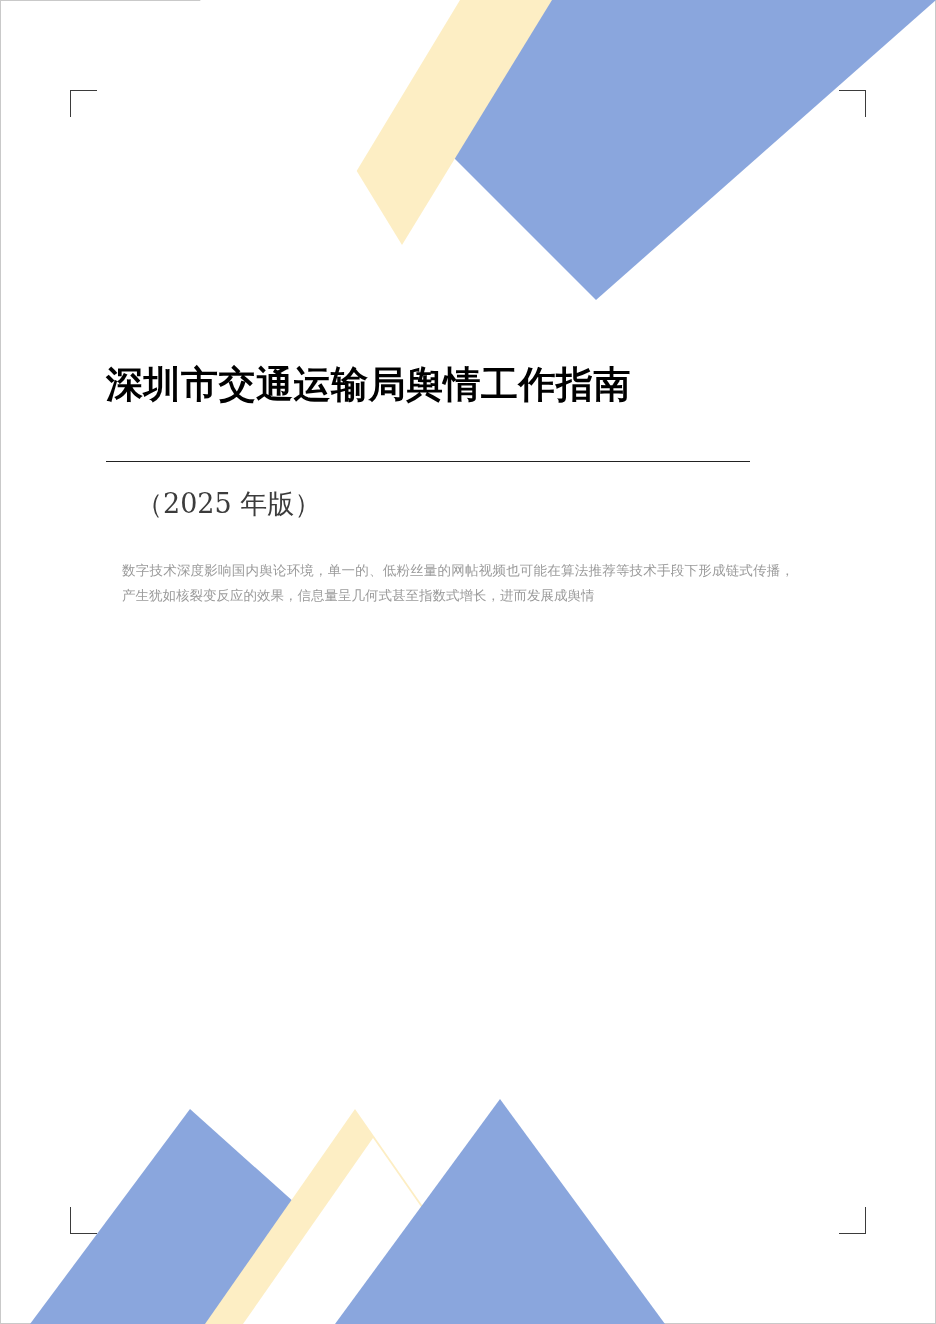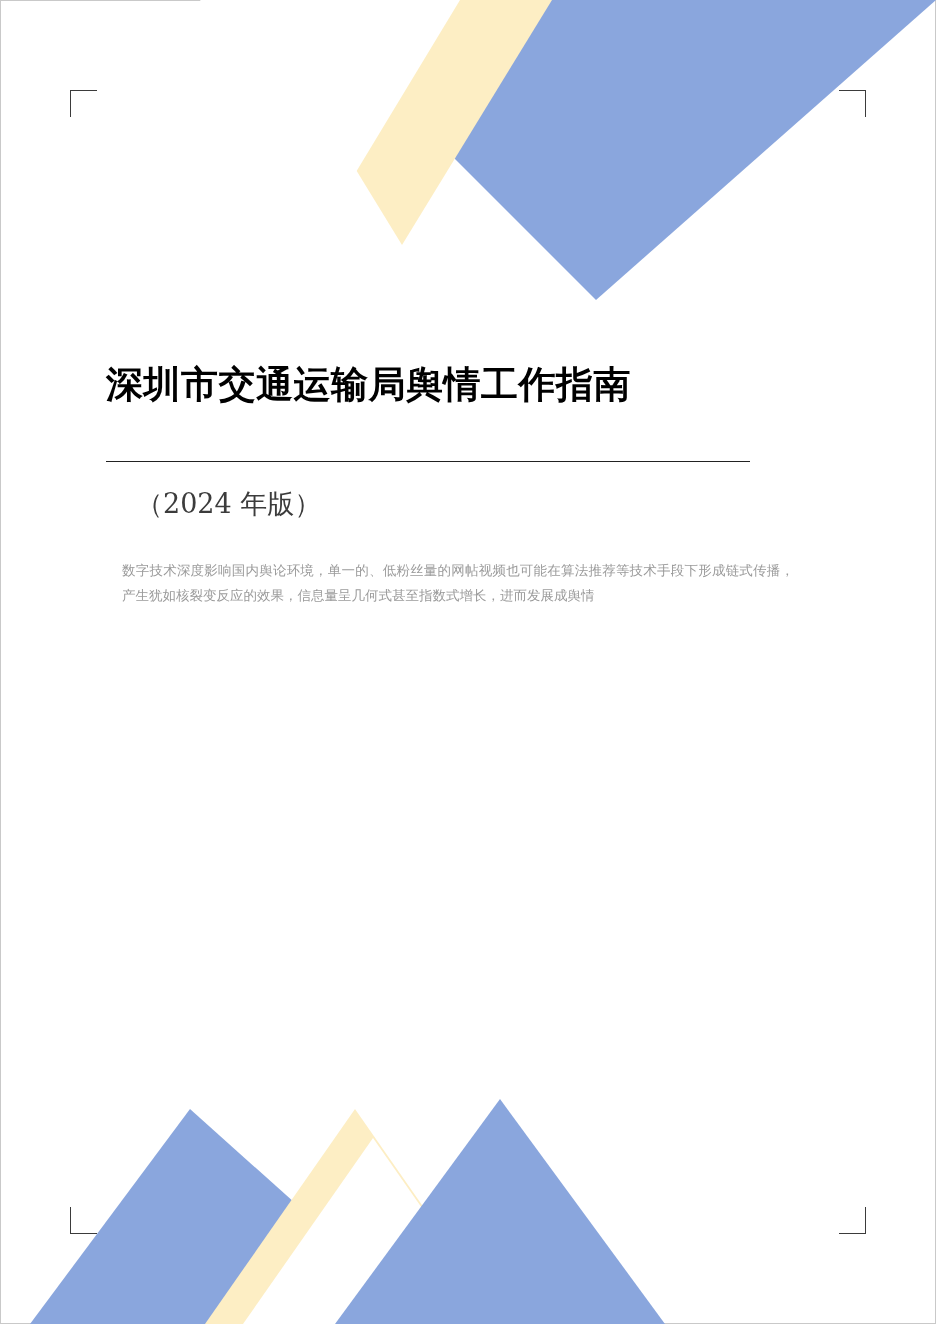--- a/index.html
+++ b/index.html
@@ -194,17 +194,17 @@
   </div>
 
   <div class="crop tl"></div>
   <div class="crop tr"></div>
   <div class="crop bl"></div>
   <div class="crop br"></div>
 
   <div class="content">
     <div class="doc-title">深圳市交通运输局舆情工作指南</div>
     <div class="title-rule"></div>
-    <div class="doc-subtitle">（2024 年版）</div>
+    <div class="doc-subtitle">（2025 年版）</div>
     <div class="doc-abstract">数字技术深度影响国内舆论环境，单一的、低粉丝量的网帖视频也可能在算法推荐等技术手段下形成链式传播，产生犹如核裂变反应的效果，信息量呈几何式甚至指数式增长，进而发展成舆情</div>
   </div>
 
 </div>
 
 </body></html>

